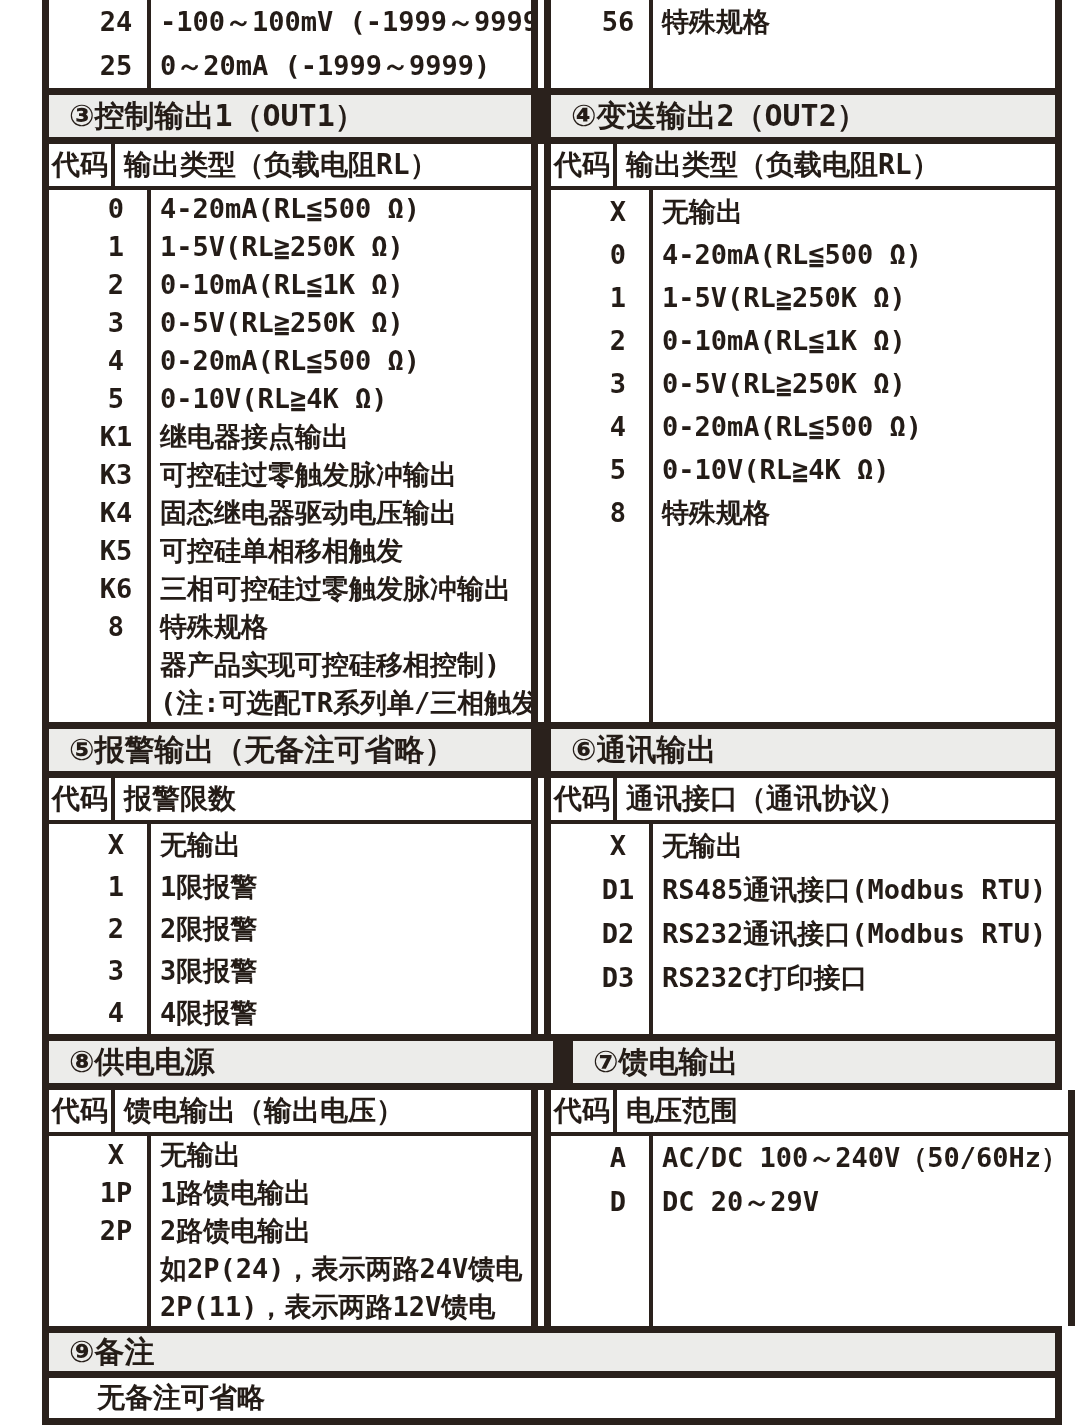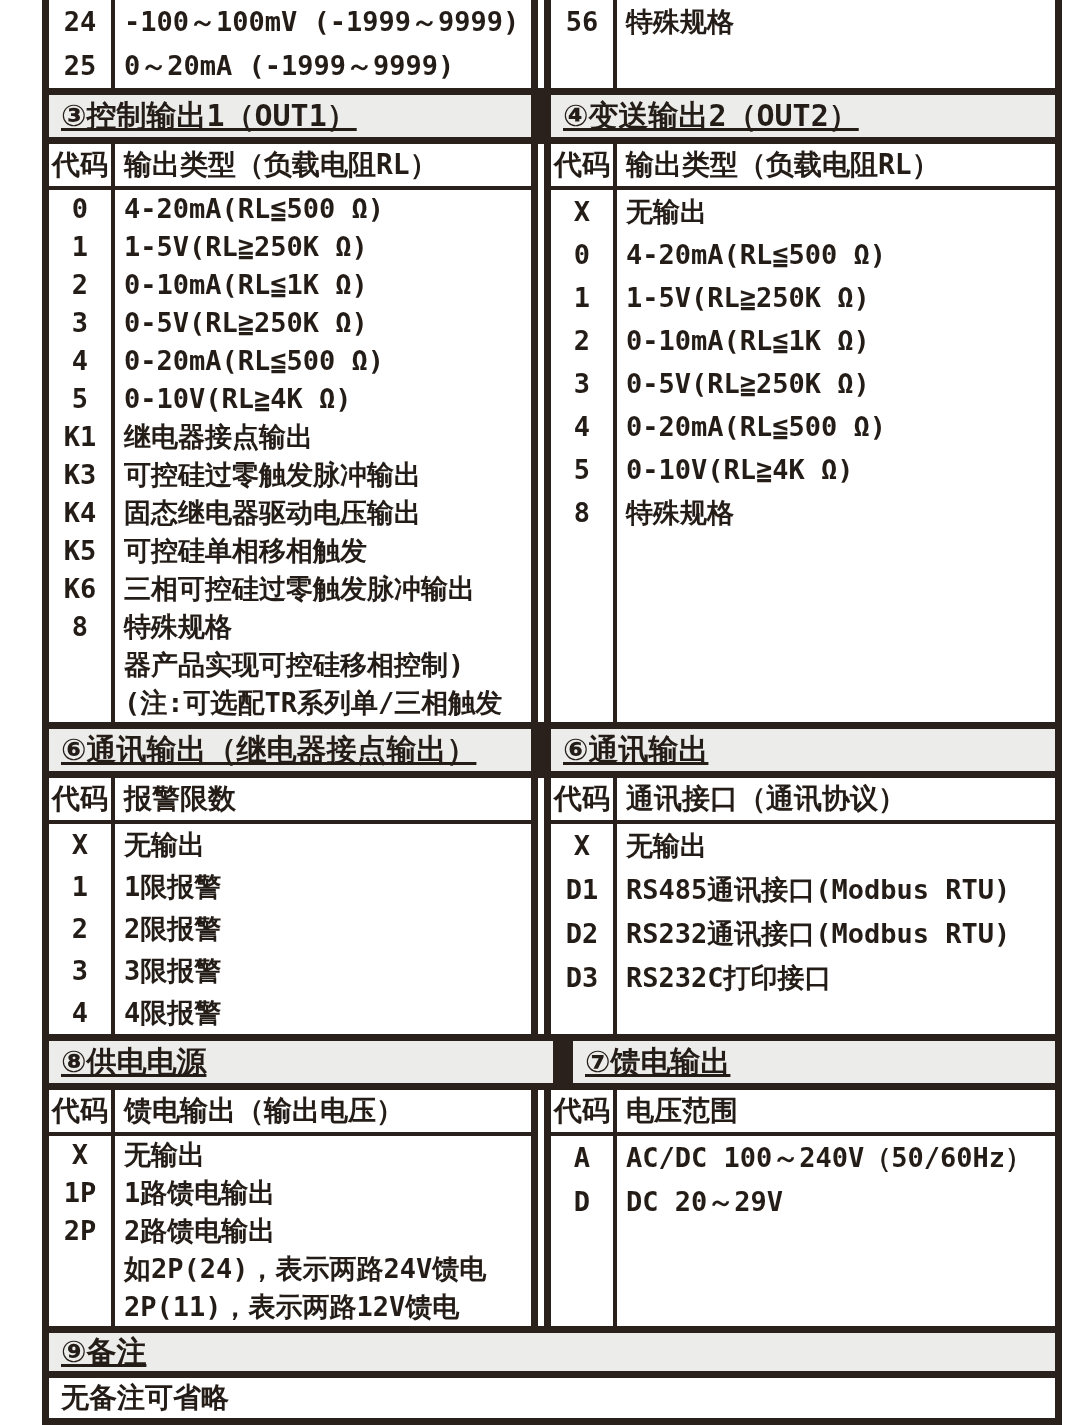--- a/index.html
+++ b/index.html
@@ -16,30 +16,30 @@
   }
   .page{width:1080px;padding:0 18px 0 42px;}
   .band{display:flex;gap:6px;align-items:stretch;}
   .band.hdrs{background:var(--bc);}
   .left{width:496px;flex:none;display:flex;flex-direction:column;}
   .right{flex:1;display:flex;flex-direction:column;}
   .hrule{height:7px;background:var(--bc);}
   .hdr{
     background:var(--hbg);
     border-left:7px solid var(--bc);border-right:7px solid var(--bc);
-    line-height:42px;font-size:30px;padding-left:12px;
-    white-space:nowrap;overflow:hidden;text-decoration:underline;
+    line-height:42px;font-size:30px;padding-left:20px;
+    white-space:nowrap;overflow:hidden;
   }
   .tbl{
     background:#fff;
     border-left:7px solid var(--bc);border-right:7px solid var(--bc);
     display:flex;flex-direction:column;
   }
   .colhdr{display:flex;border-bottom:4px solid var(--bc);line-height:42px;font-size:28px;}
-  .row{display:flex;font-size:27px;}
+  .row{display:flex;font-size:27px;padding-left:36px;}
   .code{width:66px;flex:none;border-right:4px solid var(--bc);text-align:center;}
   .desc{flex:1;padding-left:9px;white-space:nowrap;overflow:hidden;}
   .fill{flex:1;}
   .lh44 .row{line-height:44px;}
   .lh43 .row{line-height:43px;}
   .lh42 .row{line-height:42px;}
   .lh38 .row{line-height:38px;}
   .h88{height:88px;}
   .note-row .desc{letter-spacing:0;}
   .tbl.full .row{line-height:40px;font-size:28px;}
@@ -190,21 +190,21 @@
           <div class="code"></div>
           <div class="desc"></div>
         </div>
     </div>
   </div>
 
   <div class="hrule"></div>
 
   <div class="band hdrs">
     <div class="hdr left">
-      <span>⑥通讯输出（继电器接点输出）</span>
+      <span>⑤报警输出（无备注可省略）</span>
     </div>
     <div class="hdr right">
       <span>⑥通讯输出</span>
     </div>
   </div>
 
   <div class="hrule"></div>
 
   <div class="band">
     <div class="tbl left lh42">

